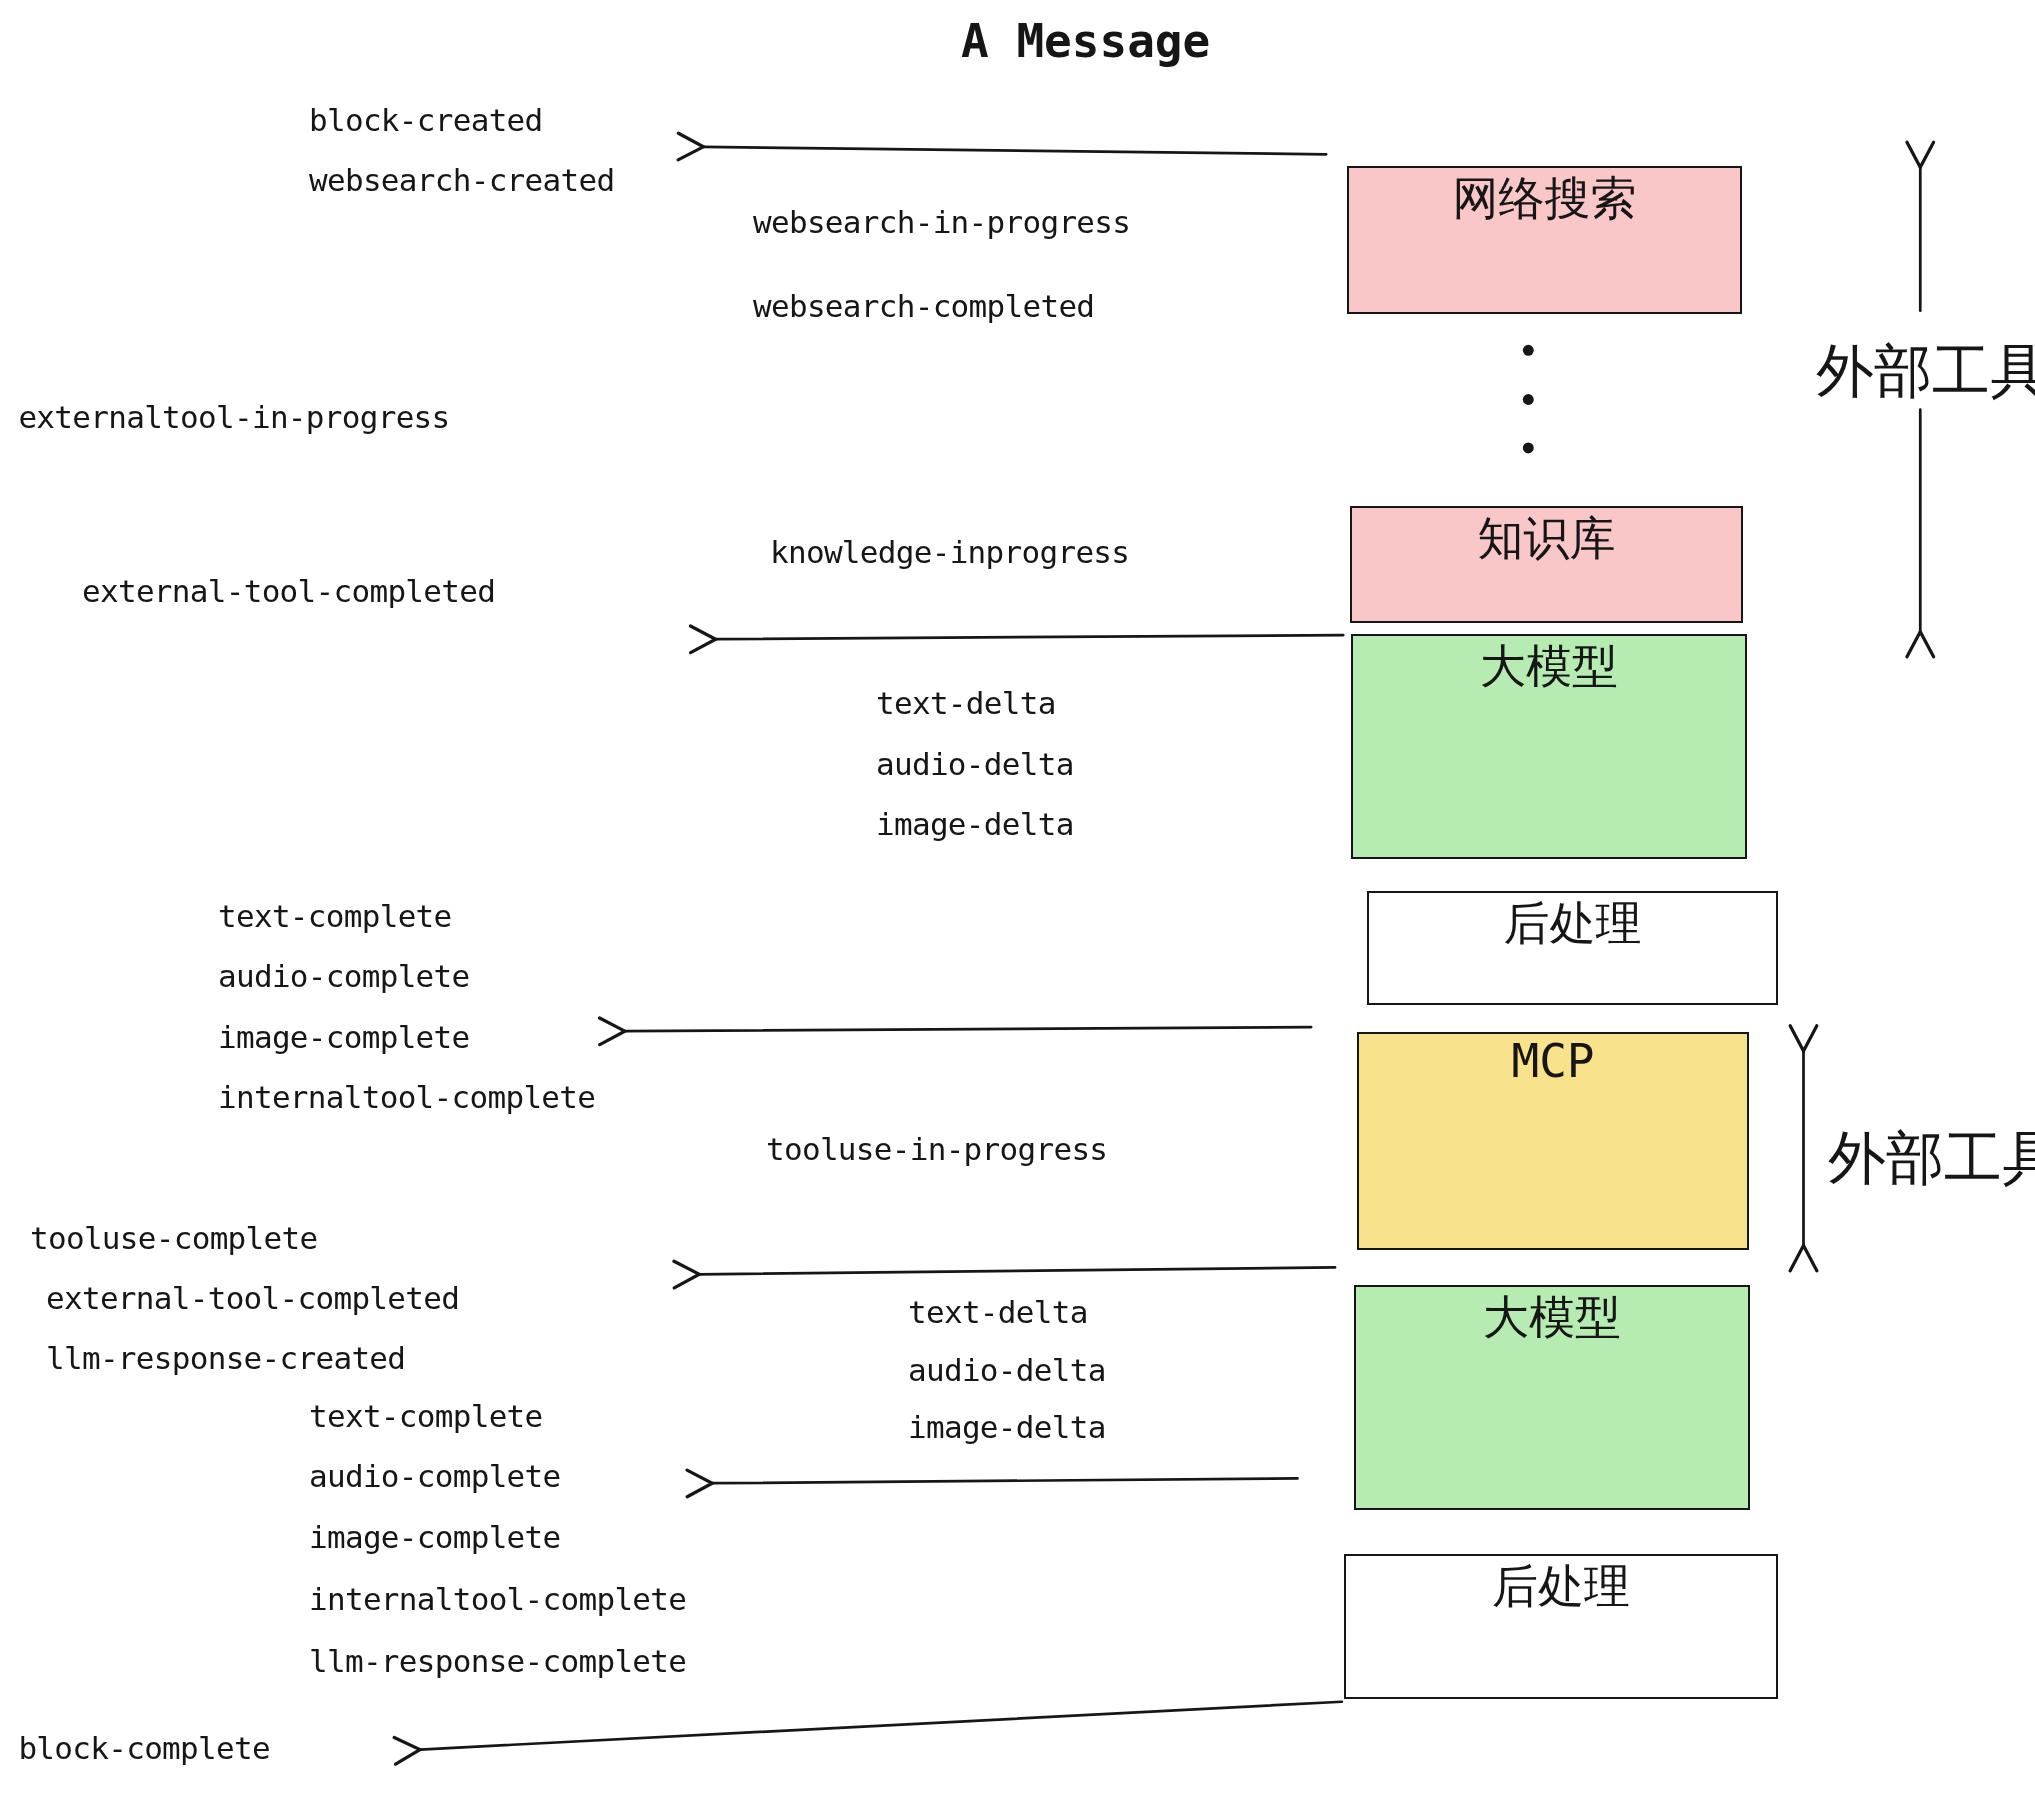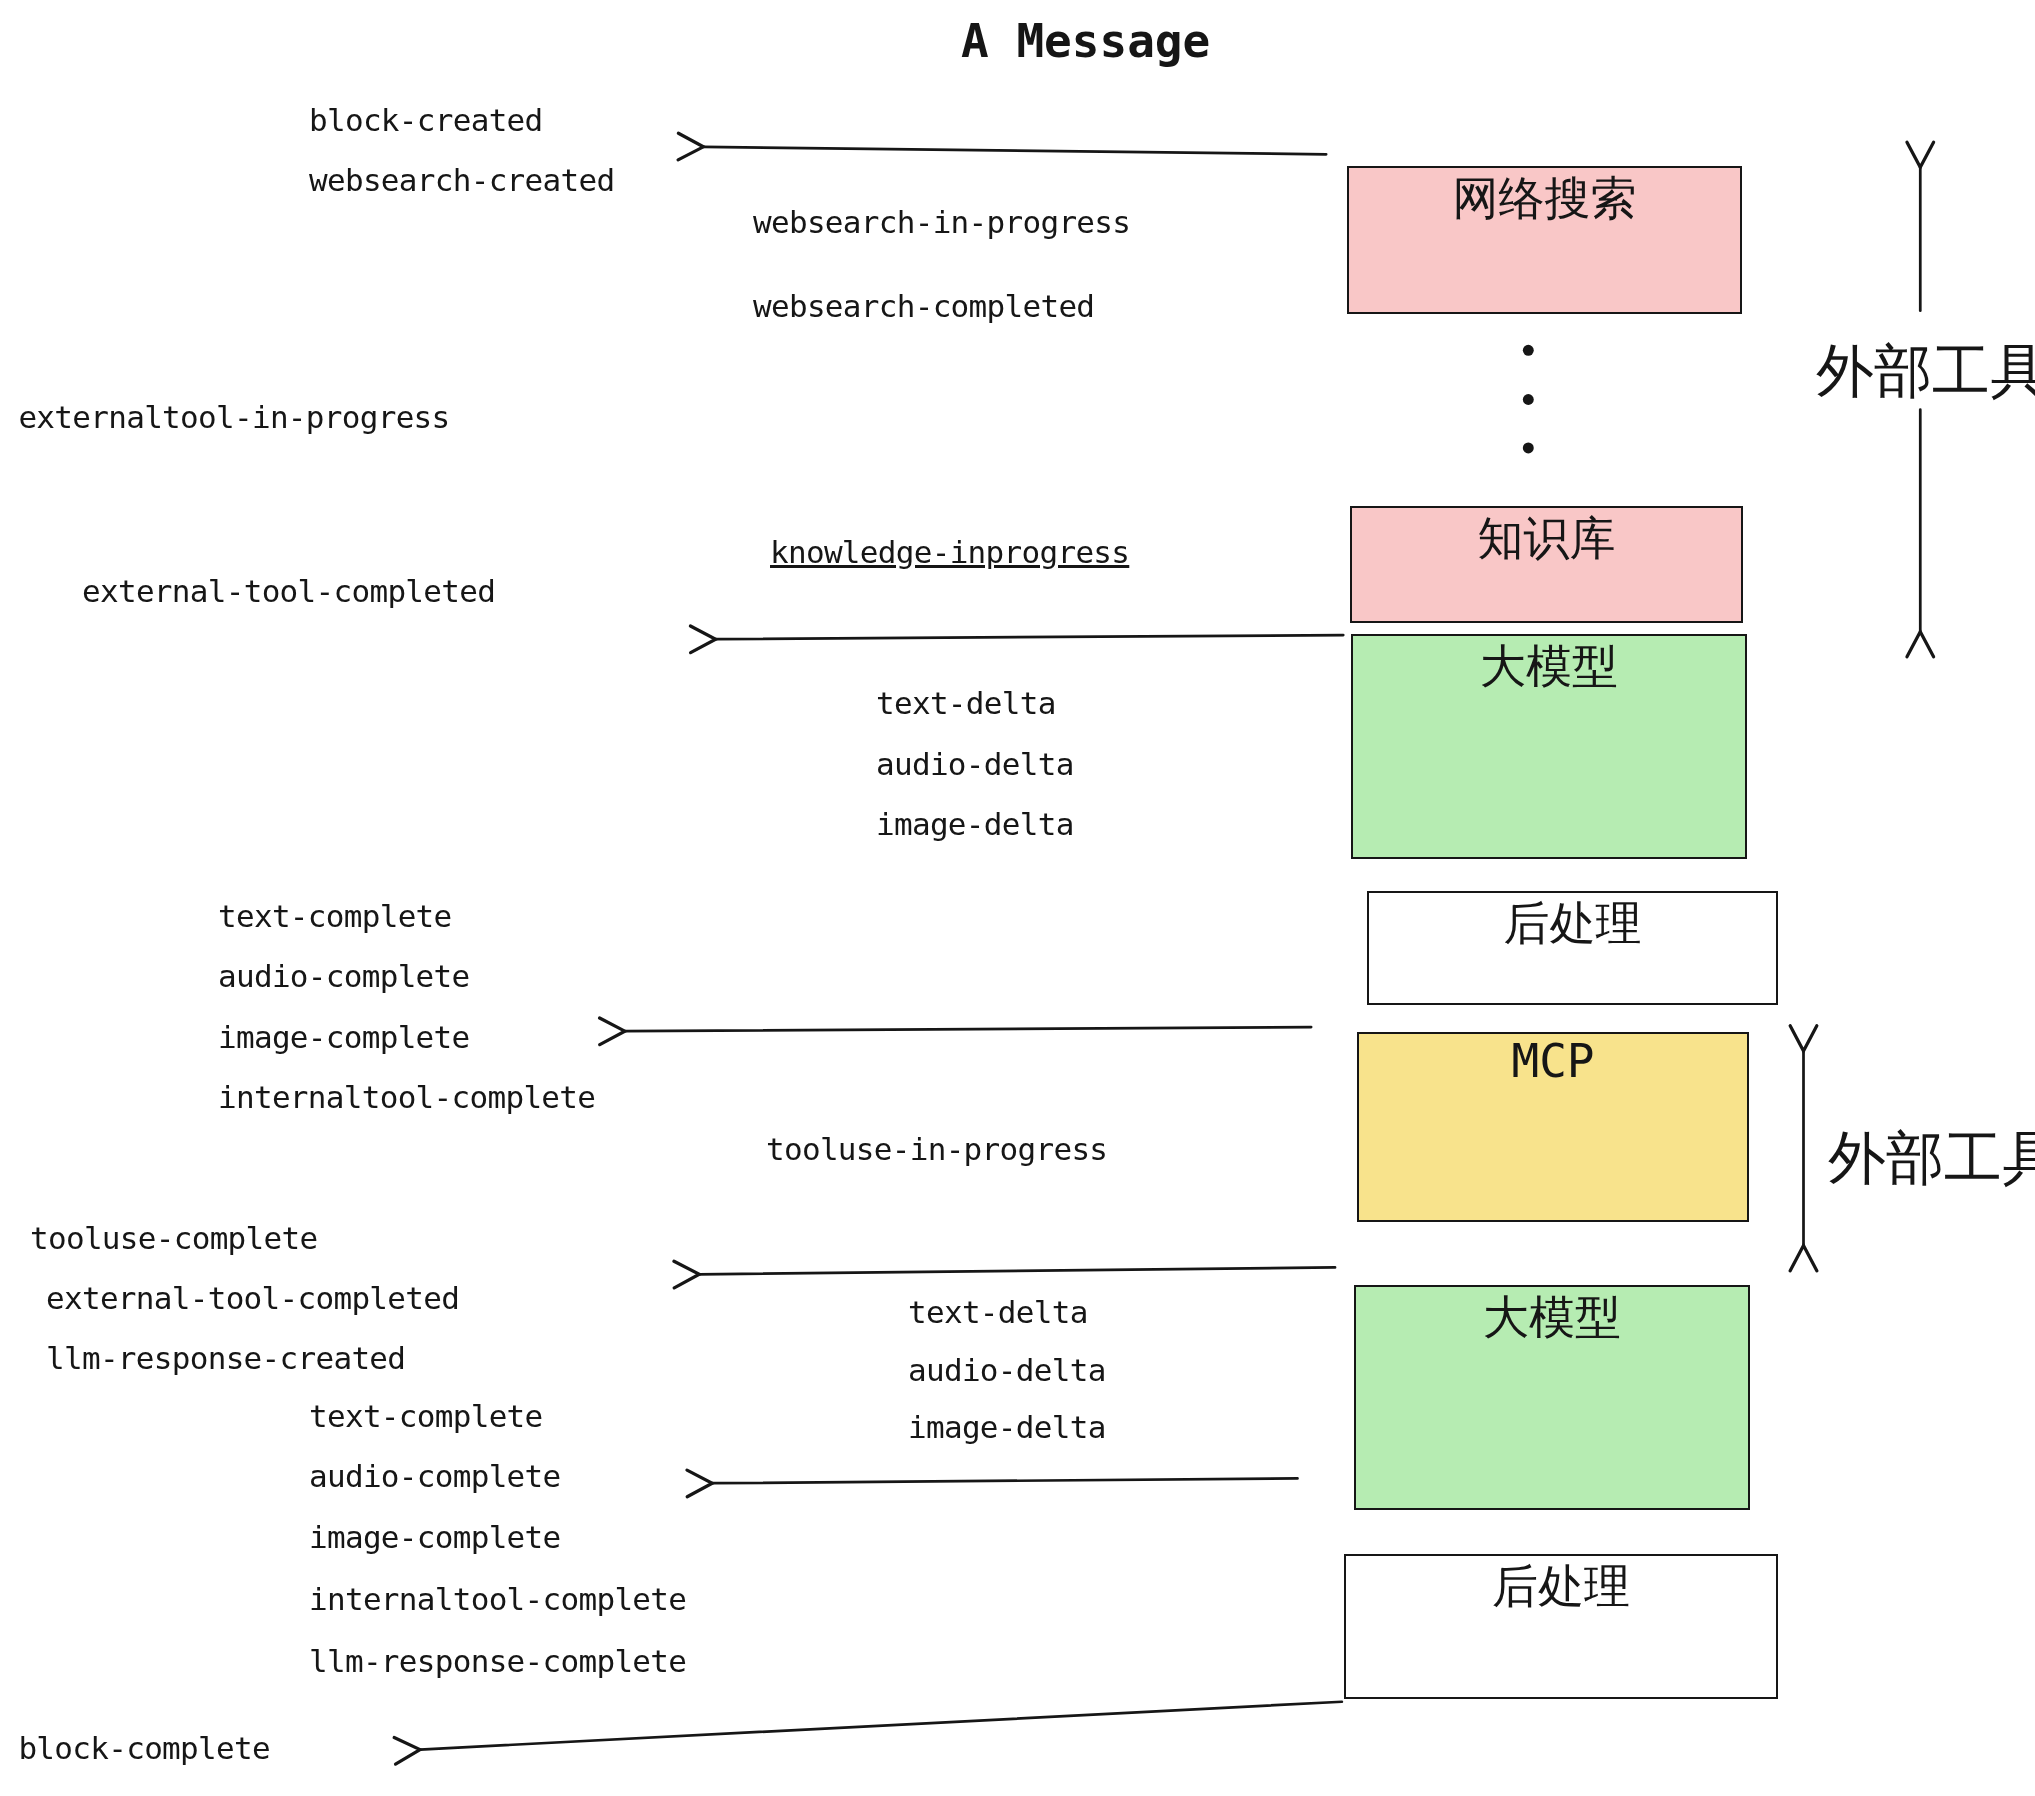--- a/index.html
+++ b/index.html
@@ -97,21 +97,21 @@
   <div class="ev" style="left:46px;  top:1333px;">llm-response-created</div>
   <div class="ev" style="left:309px; top:1391px;">text-complete</div>
   <div class="ev" style="left:309px; top:1451px;">audio-complete</div>
   <div class="ev" style="left:309px; top:1512px;">image-complete</div>
   <div class="ev" style="left:309px; top:1574px;">internaltool-complete</div>
   <div class="ev" style="left:309px; top:1636px;">llm-response-complete</div>
   <div class="ev" style="left:753px; top:197px;">websearch-in-progress</div>
 
   <div class="ev" style="left:18.4px;  top:1723px;">block-complete</div>
   <div class="ev" style="left:753px; top:281px;">websearch-completed</div>
-  <div class="ev" style="left:770px; top:527px;text-decoration:underline;">knowledge-inprogress</div>
+  <div class="ev" style="left:770px; top:527px;">knowledge-inprogress</div>
   <div class="ev" style="left:876px; top:678px;">text-delta</div>
   <div class="ev" style="left:876px; top:739px;">audio-delta</div>
   <div class="ev" style="left:876px; top:799px;">image-delta</div>
   <div class="ev" style="left:766px; top:1124px;">tooluse-in-progress</div>
   <div class="ev" style="left:908px; top:1287px;">text-delta</div>
   <div class="ev" style="left:908px; top:1345px;">audio-delta</div>
   <div class="ev" style="left:908px; top:1402px;">image-delta</div>
 
   <div class="box" style="left: 1347px; top: 166px; width: 395px; height: 148px; background-color: rgb(249, 199, 199);">
     <span class="box-label">网络搜索</span>
@@ -122,21 +122,21 @@
   </div>
 
   <div class="box" style="left: 1351px; top: 634px; width: 396px; height: 225px; background-color: rgb(182, 236, 178);">
     <span class="box-label">大模型</span>
   </div>
 
   <div class="box" style="left: 1367px; top: 891px; width: 411px; height: 114px; background-color: rgb(255, 255, 255);">
     <span class="box-label">后处理</span>
   </div>
 
-  <div class="box" style="left: 1357px; top: 1032px; width: 392px; height: 190px; background-color: rgb(248, 227, 140);">
+  <div class="box" style="left: 1357px; top: 1032px; width: 392px; height: 218px; background-color: rgb(248, 227, 140);">
     <span class="box-label">MCP</span>
   </div>
 
   <div class="box" style="left: 1354px; top: 1285px; width: 396px; height: 225px; background-color: rgb(182, 236, 178);">
     <span class="box-label">大模型</span>
   </div>
 
   <div class="box" style="left: 1344px; top: 1554px; width: 434px; height: 145px; background-color: rgb(255, 255, 255);">
     <span class="box-label">后处理</span>
   </div>

